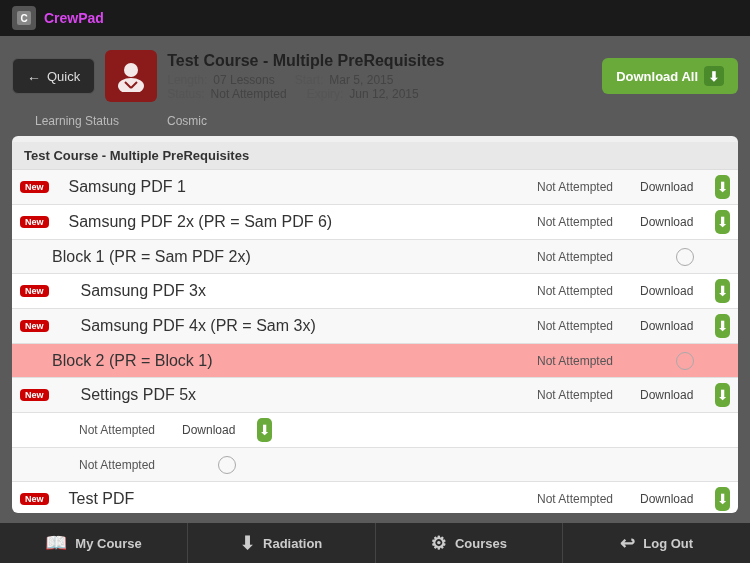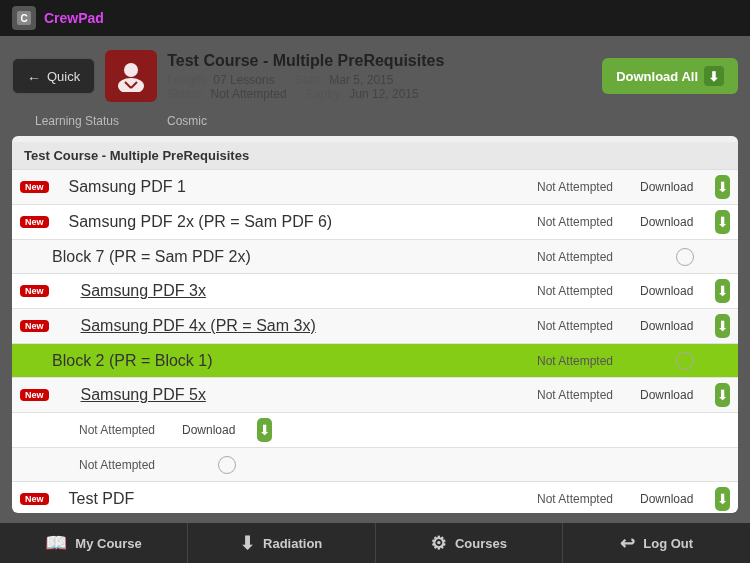--- a/index.html
+++ b/index.html
@@ -147,21 +147,21 @@
       color: white;
       font-size: 9px;
       font-weight: bold;
       border-radius: 4px;
       padding: 1px 5px;
       margin-right: 4px;
       white-space: nowrap;
     }
     .badge-placeholder { width: 28px; margin-right: 4px; }
     .indent-1 { padding-left: 16px; }
-    .indent-2 { padding-left: 28px; text-decoration: underline; }
+    .indent-2 { padding-left: 28px; }
     .row-label {
       flex: 1;
       font-size: 16px;
       color: #333;
     }
     .row-status {
       width: 130px;
       text-align: center;
       font-size: 12px;
       color: #555;
@@ -184,21 +184,21 @@
       border: none;
     }
     .circle-icon {
       width: 18px; height: 18px;
       border-radius: 50%;
       border: 1px solid #aaa;
       background: transparent;
       display: inline-block;
     }
     .group-row {
-      background: #84cc16;
+      background: #fca5a5;
     }
 
     
     #bottom-nav {
       background: #2a2a2a;
       height: 40px;
       display: flex;
     }
     .nav-item {
       flex: 1;
@@ -295,21 +295,21 @@
       <span class="indent-1 row-label">Samsung PDF 2x (PR = Sam PDF 6)</span>
       <span class="row-status">Not Attempted</span>
       <div class="row-action">
         <span class="download-label">Download</span>
         <button class="download-btn">⬇</button>
       </div>
     </div>
 
     <div class="table-row group-row">
       <span class="badge-placeholder"></span>
-      <span class="row-label">Block 7 (PR = Sam PDF 2x)</span>
+      <span class="row-label">Block 1 (PR = Sam PDF 2x)</span>
       <span class="row-status">Not Attempted</span>
       <div class="row-action">
         <span class="circle-icon"></span>
       </div>
     </div>
 
     <div class="table-row">
       <span class="badge-new">New</span>
       <span class="indent-2 row-label">Samsung PDF 3x</span>
       <span class="row-status">Not Attempted</span>
@@ -333,21 +333,21 @@
       <span class="badge-placeholder"></span>
       <span class="row-label">Block 2 (PR = Block 1)</span>
       <span class="row-status">Not Attempted</span>
       <div class="row-action">
         <span class="circle-icon"></span>
       </div>
     </div>
 
     <div class="table-row">
       <span class="badge-new">New</span>
-      <span class="indent-2 row-label">Samsung PDF 5x</span>
+      <span class="indent-2 row-label">Settings PDF 5x</span>
       <span class="row-status">Not Attempted</span>
       <div class="row-action">
         <span class="download-label">Download</span>
         <button class="download-btn">⬇</button>
       </div>
     </div>
 
     <div class="table-row">
       <span class="badge-placeholder"></span>
       <span class="row-status">Not Attempted</span>

